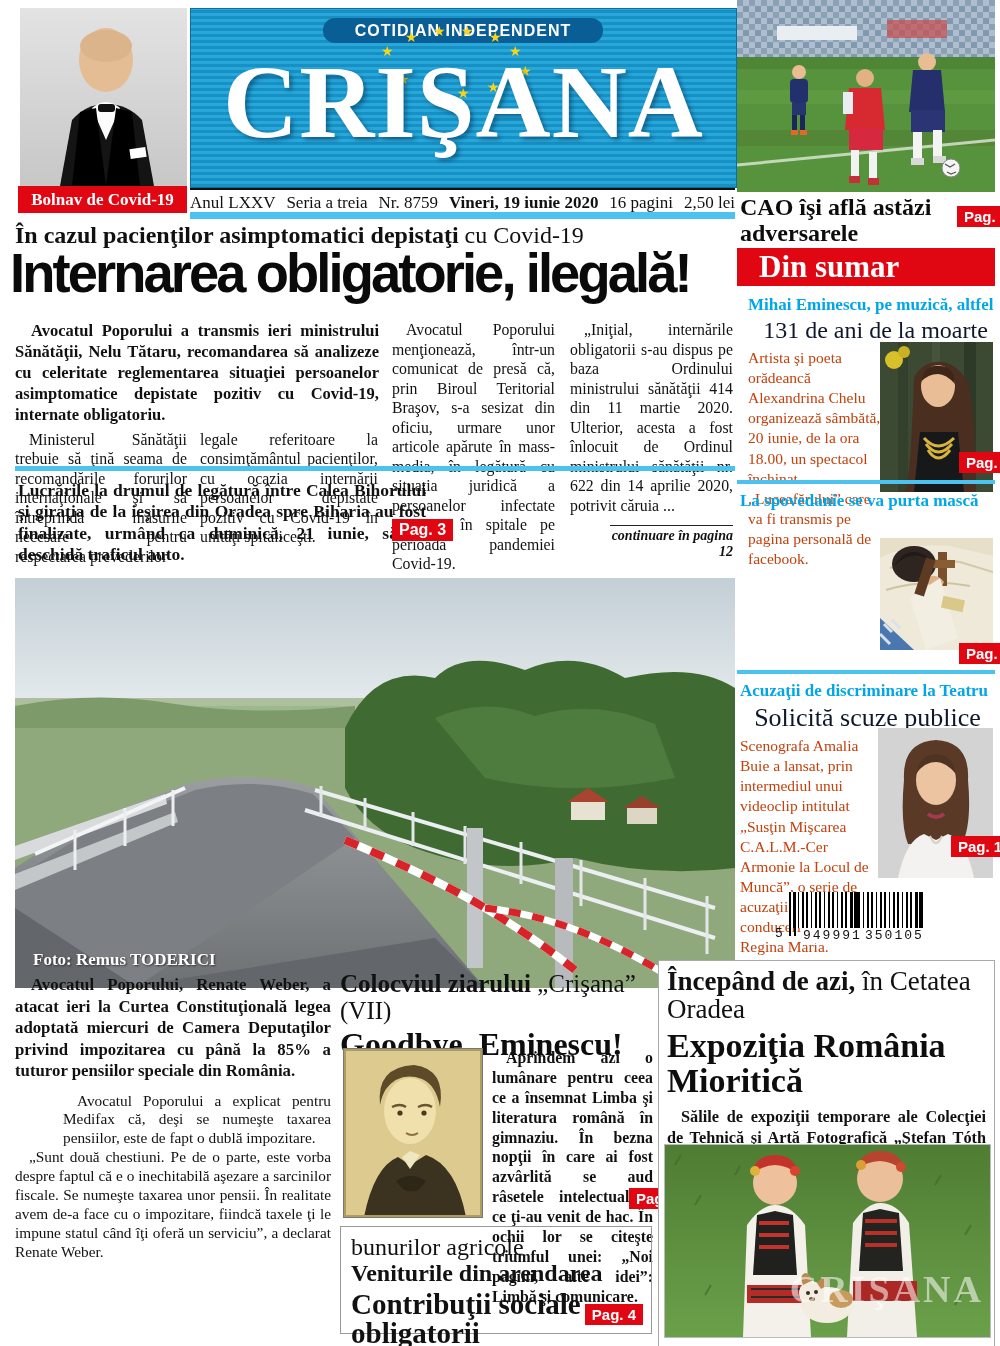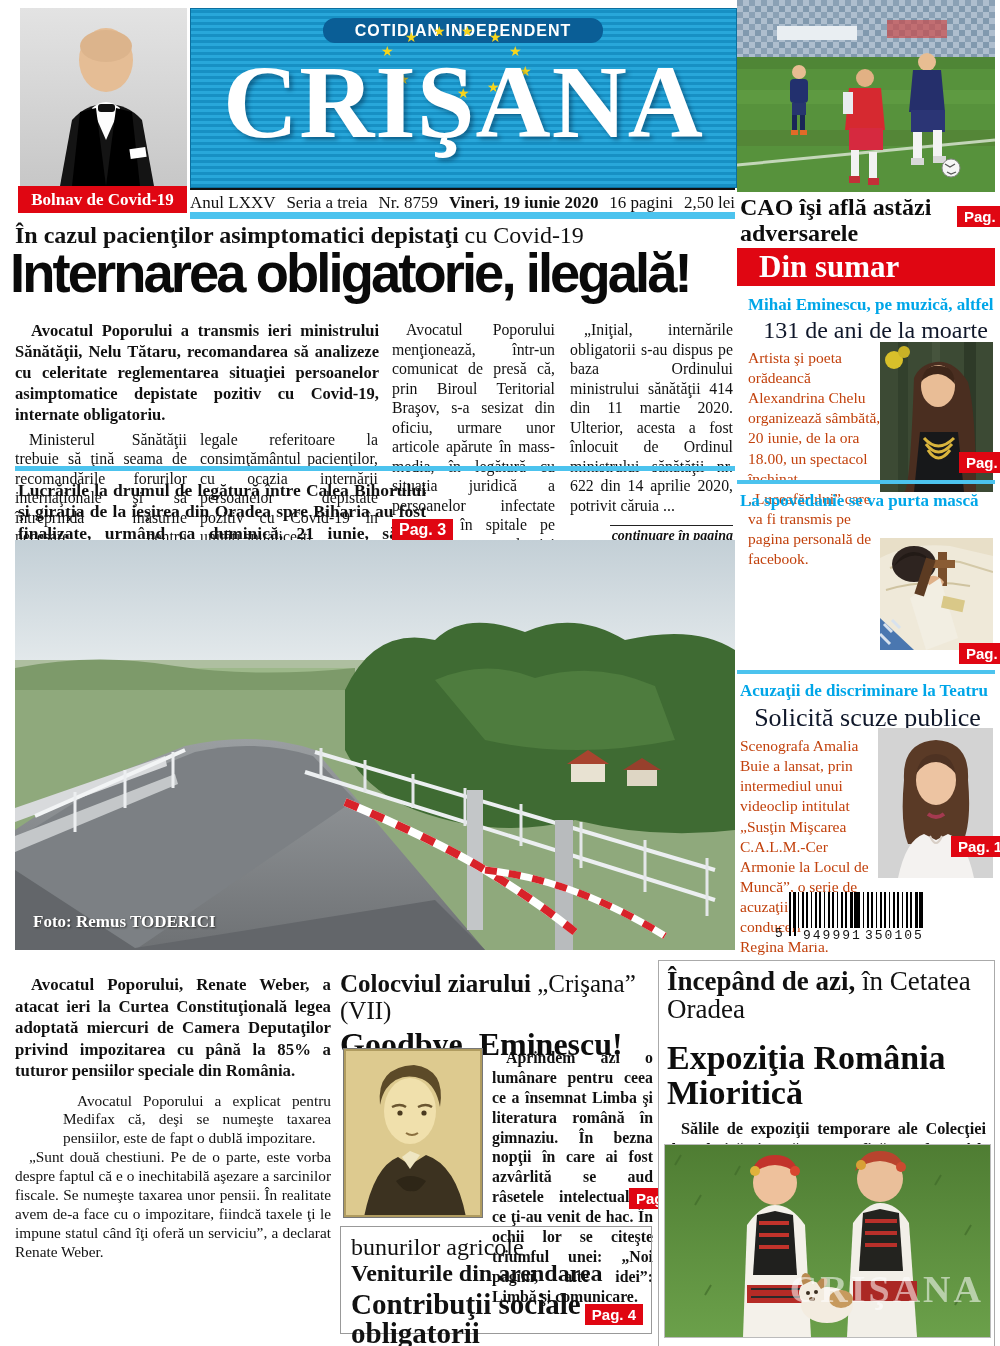--- a/index.html
+++ b/index.html
@@ -156,21 +156,21 @@
   <div class="abs" style="left:570px;top:320px;width:163px;">
     <div class="para para-ind" style="font-size:15.8px;">„Iniţial, internările obligatorii s-au dispus pe baza Ordinului ministrului sănătăţii 414 din 11 martie 2020. Ulterior, acesta a fost înlocuit de Ordinul ministrului sănătăţii nr. 622 din 14 aprilie 2020, potrivit căruia ...</div>
     <div class="cont-line" style="margin-top:10px;margin-left:40px;">continuare în pagina 12</div>
   </div>
 
   <div class="cyanbar" style="left:15px;top:466px;width:720px;height:5px;"></div>
 
   <div class="abs" style="left:18px;top:480px;width:408px;font-weight:bold;font-size:17.5px;line-height:1.22;text-align:justify;">Lucrările la drumul de legătură între Calea Bihorului şi giraţia de la ieşirea din Oradea spre Biharia au fost finalizate, urmând ca duminică, 21 iunie, să se deschidă traficul auto.</div>
   <div class="badge" style="left:363px;top:519px;font-size:16px;">Pag. 3</div>
 
-  <div class="abs" style="left:15px;top:540px;width:720px;height:410px;">
+  <div class="abs" style="left:15px;top:578px;width:720px;height:410px;">
     <svg width="720" height="410" viewBox="0 0 720 410">
       <defs>
         <linearGradient id="sky" x1="0" y1="0" x2="0" y2="1">
           <stop offset="0" stop-color="#c3cfd6"></stop>
             <stop offset="1" stop-color="#edf1f2"></stop>
         </linearGradient>
         <linearGradient id="road" x1="0" y1="0" x2="0" y2="1">
           <stop offset="0" stop-color="#9a9ea1"></stop>
             <stop offset="1" stop-color="#6e7174"></stop>
         </linearGradient>
@@ -364,21 +364,21 @@
     <div style="font-weight:bold;font-size:24px;line-height:1.08;">Veniturile din arendarea</div>
     <div style="font-weight:bold;font-size:29px;line-height:1.02;margin-top:3px;width:230px;">Contribuţii sociale obligatorii</div>
     <div class="badge" style="right:8px;bottom:8px;left:auto;">Pag. 4</div>
   </div>
 
   <div class="abs" style="left:658px;top:960px;width:337px;height:496px;border:1px solid #aaa;box-sizing:border-box;background:#fff;">
     <div style="padding:6px 8px 0 8px;">
       <div style="font-size:27px;line-height:1.05;">
         <span style="font-weight:bold;">Începând de azi,</span><span> în Cetatea Oradea</span>
       </div>
-      <div style="font-weight:bold;font-size:34px;line-height:1.05;margin-top:16px;color:#0d0d0d;width:300px;">Expoziţia România Mioritică</div>
+      <div style="font-weight:bold;font-size:34px;line-height:1.05;margin-top:4px;color:#0d0d0d;width:300px;">Expoziţia România Mioritică</div>
       <div class="boldlead" style="margin-top:8px;text-indent:14px;font-size:16.3px;">Sălile de expoziţii temporare ale Colecţiei de Tehnică şi Artă Fotografică „Ştefan Tóth István” (Corp B, etaj I) vor găzdui, începând de azi, expoziţia personală a artistei fotograf Camelia Iordache intitulată „România mioritică”.</div>
       <div class="cont-line" style="width:190px;margin-left:120px;margin-top:-2px;">citiţi în pagina 10</div>
     </div>
     <div class="photo-frame" style="left:5px;top:183px;width:325px;height:192px;border-color:#bbb;">
       <svg width="325" height="192" viewBox="0 0 325 192">
         <defs>
           <linearGradient id="grass" x1="0" y1="0" x2="0" y2="1">
             <stop offset="0" stop-color="#4f7d33"></stop>
               <stop offset="1" stop-color="#6ba04a"></stop>
           </linearGradient>

